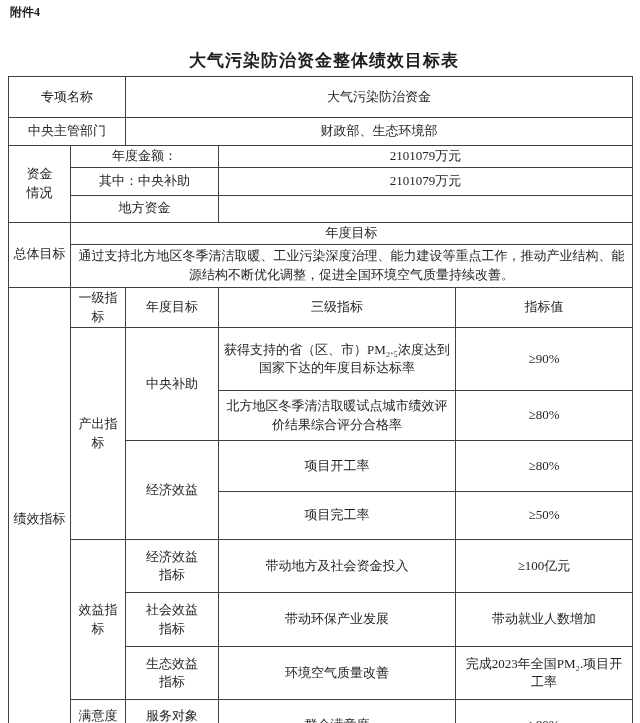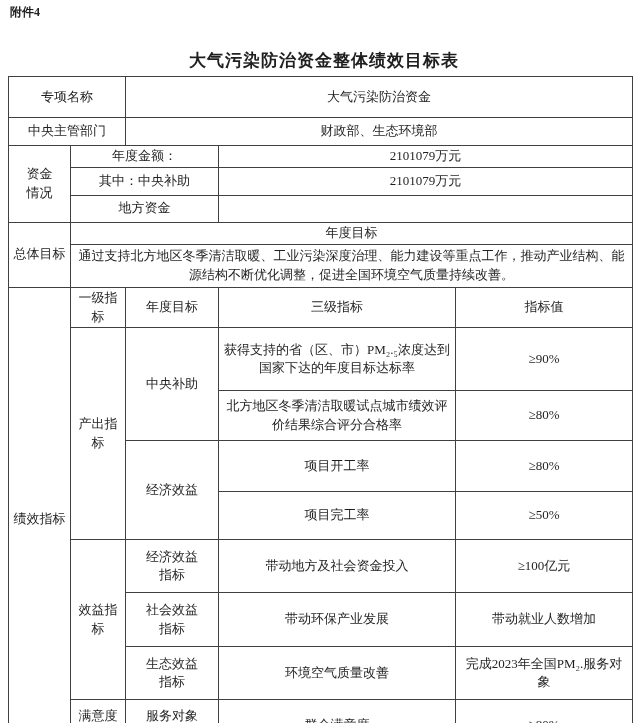--- a/index.html
+++ b/index.html
@@ -168,21 +168,21 @@
         <td class="pre">社会效益
 指标</td>
         <td class="ind">带动环保产业发展</td>
         <td>带动就业人数增加</td>
       </tr>
 
       <tr style="height:53px">
         <td class="pre">生态效益
 指标</td>
         <td class="ind">环境空气质量改善</td>
-        <td>完成2023年全国PM₂.服务对象</td>
+        <td>完成2023年全国PM₂.项目开工率</td>
       </tr>
 
       <tr style="height:51px">
         <td class="pre">满意度
 指标</td>
         <td class="pre">服务对象
 满意度指标</td>
         <td class="ind">群众满意度</td>
         <td>≥80%</td>
       </tr>

